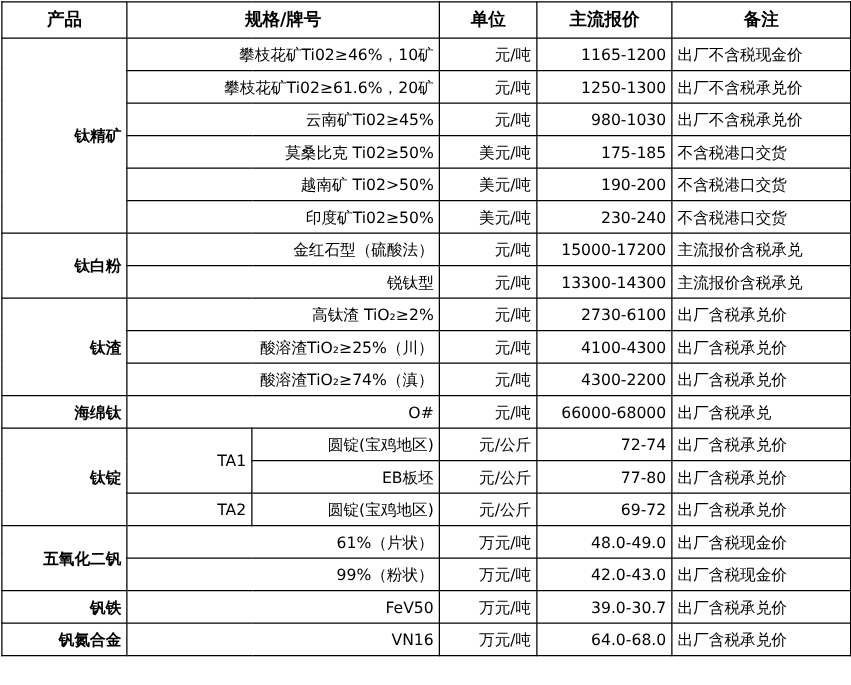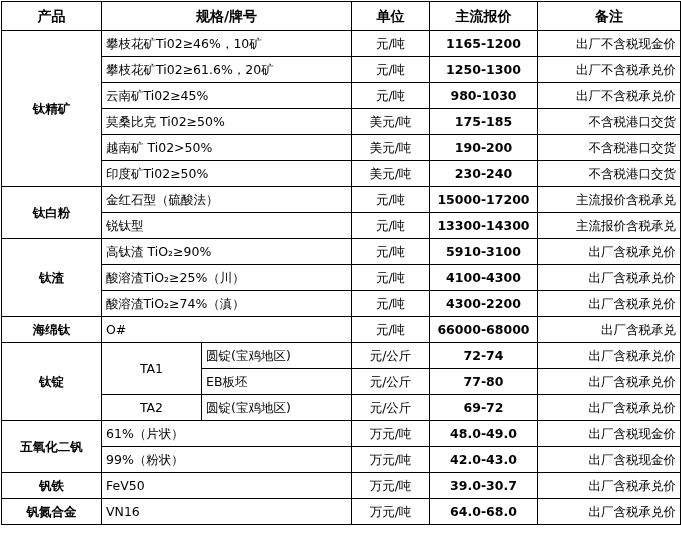--- a/index.html
+++ b/index.html
@@ -37,39 +37,38 @@
     height: 28px;
   }
   
   table.price-table tbody td {
     height: 25px;
   }
   
   td.cat {
     font-weight: bold;
     font-size: 14px;
-    text-align: center;
+    text-align: right;
   }
   td.spec {
+    text-align: right;
+  }
+  td.grade {
+    text-align: right;
+  }
+  td.unit {
+    text-align: right;
+    padding-left: 5px;
+  }
+  td.price {
+    text-align: right;
+    padding-left: 5px;
+  }
+  td.note {
     text-align: left;
-  }
-  td.grade {
-    text-align: center;
-  }
-  td.unit {
-    text-align: center;
-    padding-left: 5px;
-  }
-  td.price {
-    text-align: center;
-    padding-left: 5px;
-    font-weight: bold;
-  }
-  td.note {
-    text-align: right;
   }
   
   col.c-cat   { width: 100px; }
   col.c-spec  { width: 100px; }
   col.c-spec2 { width: 150px; }
   col.c-unit  { width: 78px; }
   col.c-price { width: 108px; }
   col.c-note  { width: 143px; }
 </style>
 </head>
@@ -139,23 +138,23 @@
         <td class="note">主流报价含税承兑</td>
       </tr>
       <tr>
         <td class="spec" colspan="2">锐钛型</td>
         <td class="unit">元/吨</td>
         <td class="price">13300-14300</td>
         <td class="note">主流报价含税承兑</td>
       </tr>
       <tr>
         <td class="cat" rowspan="3">钛渣</td>
-        <td class="spec" colspan="2">高钛渣 TiO₂≥90%</td>
-        <td class="unit">元/吨</td>
-        <td class="price">5910-3100</td>
+        <td class="spec" colspan="2">高钛渣 TiO₂≥2%</td>
+        <td class="unit">元/吨</td>
+        <td class="price">2730-6100</td>
         <td class="note">出厂含税承兑价</td>
       </tr>
       <tr>
         <td class="spec" colspan="2">酸溶渣TiO₂≥25%（川）</td>
         <td class="unit">元/吨</td>
         <td class="price">4100-4300</td>
         <td class="note">出厂含税承兑价</td>
       </tr>
       <tr>
         <td class="spec" colspan="2">酸溶渣TiO₂≥74%（滇）</td>

